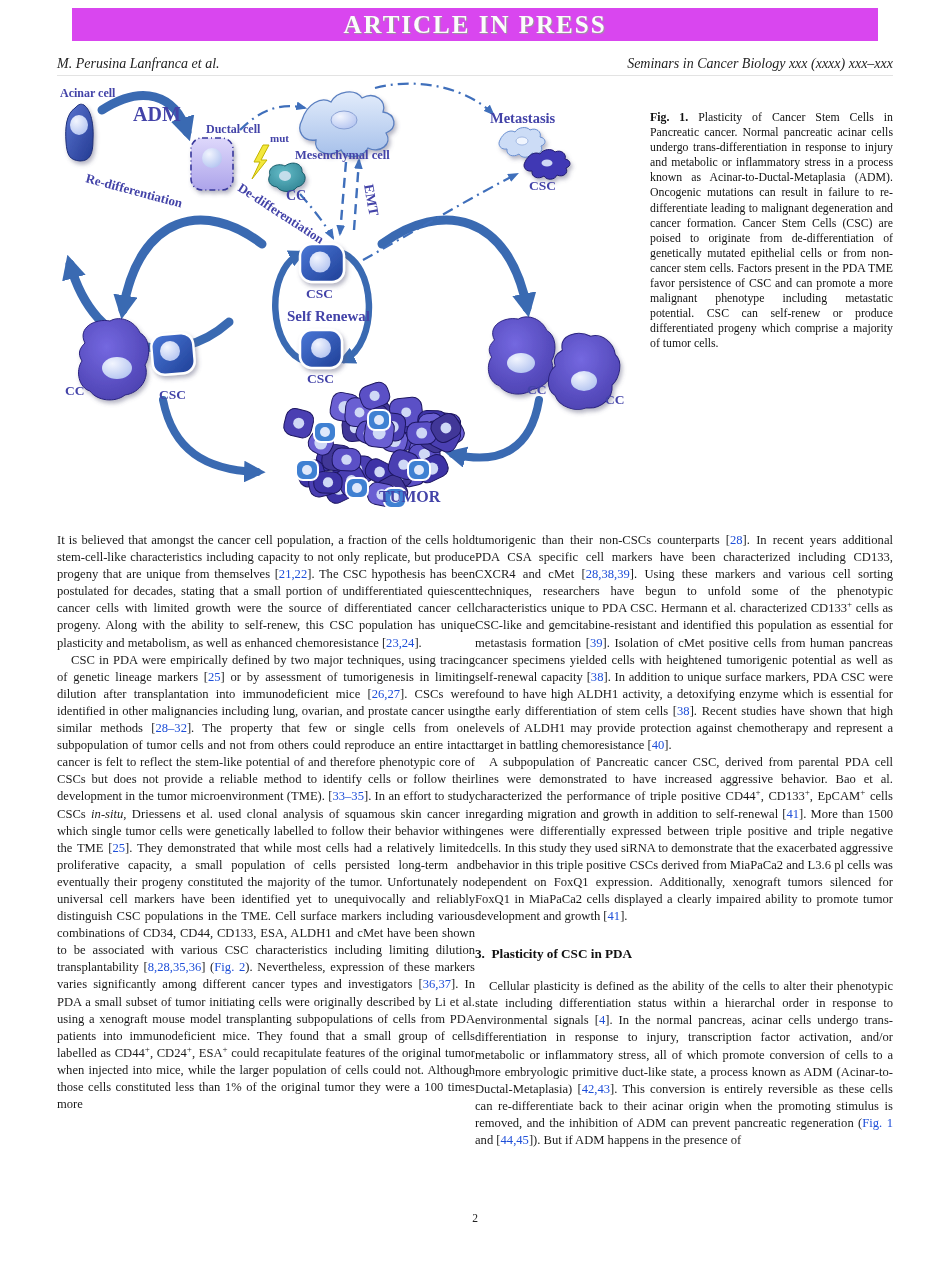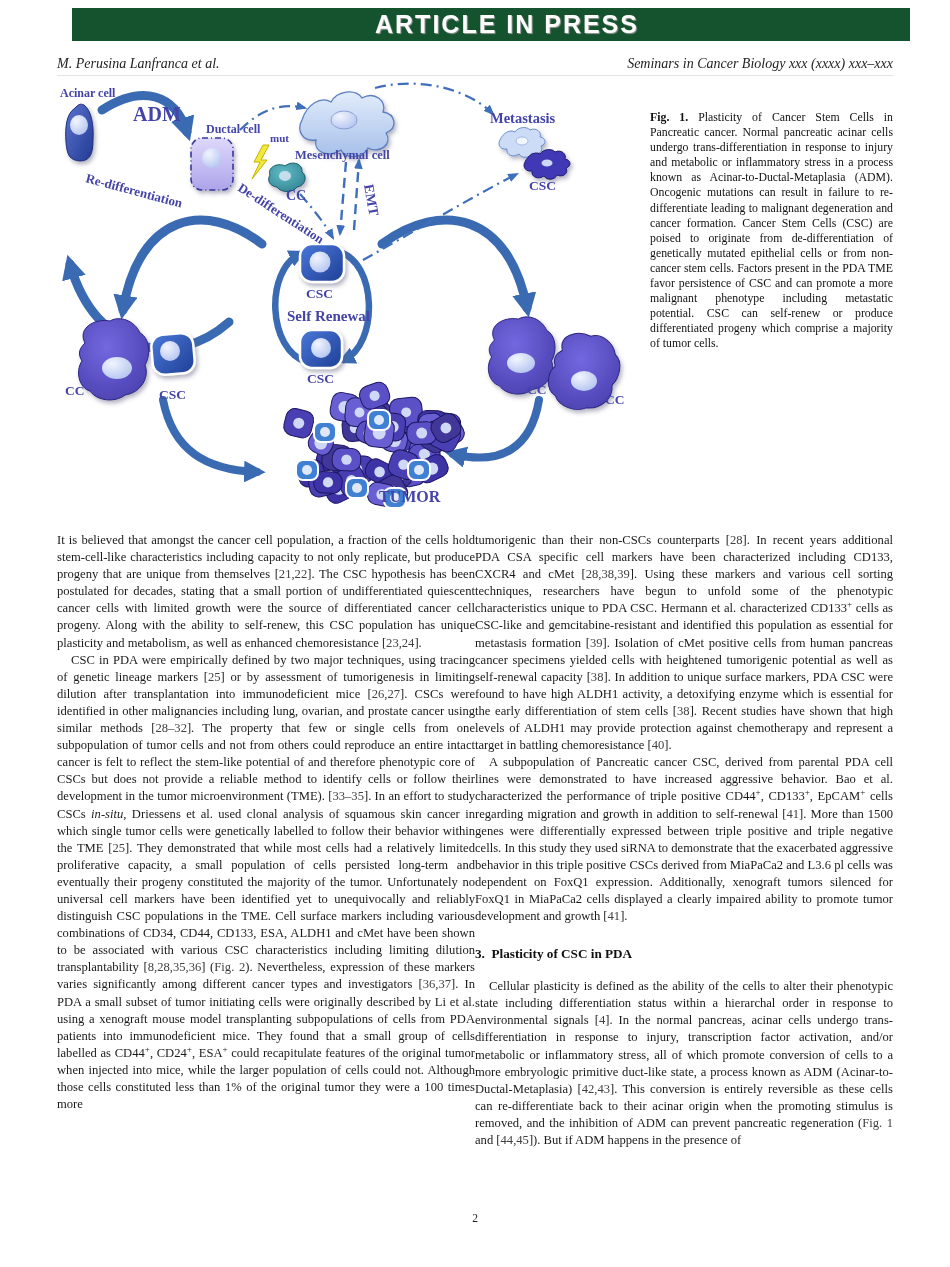--- a/index.html
+++ b/index.html
@@ -1,38 +1,38 @@
 <!DOCTYPE html>
 <html><head>
 <meta charset="utf-8">
 <style>
   html,body{margin:0;padding:0;background:#888;}
   .page{position:relative;width:950px;height:1267px;margin:0 auto;background:#ffffff;
         font-family:"Liberation Serif","DejaVu Serif",serif;color:#1a1a1a;overflow:hidden;}
-  .banner{position:absolute;left:72px;top:8px;width:806px;height:33px;background:#14532d;
+  .banner{position:absolute;left:72px;top:8px;width:806px;height:33px;background:#d946ef;
           display:flex;align-items:center;justify-content:center;
-          font-family:Liberation Sans, sans-serif;font-weight:bold;
-          font-size:25px;letter-spacing:2px;color:#fcfcfc;text-shadow:1px 1px 1px #9a9a9a;padding-left:32px;}
+          font-family:Liberation Serif, serif;font-weight:bold;
+          font-size:25px;letter-spacing:2px;color:#fcfcfc;text-shadow:1px 1px 1px #9a9a9a;}
   .runhead{position:absolute;left:57px;top:56px;width:836px;font-size:14px;font-style:italic;color:#222;}
   .runhead .rh-left{float:left;}
   .runhead .rh-right{float:right;}
   .headrule{position:absolute;left:57px;right:57px;top:75px;border-top:1px solid #e3e3e3;}
 
   .figsvg{position:absolute;left:57px;top:82px;width:585px;height:440px;overflow:visible;}
   .fig-label{font-family:"Liberation Serif","DejaVu Serif",serif;font-weight:bold;fill:#4343a8;}
   .caption{position:absolute;left:650px;top:88px;width:243px;font-size:11.8px;line-height:15.1px;
            text-align:justify;color:#111;margin-top:22px;}
   .caption b{font-weight:bold;}
 
   .columns{position:absolute;left:57px;top:532px;width:836px;display:grid;
            grid-template-columns:1fr 1fr;}
   .col p{margin:0;font-size:12.6px;line-height:17.1px;text-align:justify;}
   .col p.indent{text-indent:14px;}
   .col h3{margin:21px 0 16px 0;font-size:13.2px;font-weight:bold;color:#111;}
-  .cite{color:#404040;}
+  .cite{color:#1d4ed8;}
   sup{line-height:0;font-size:9px;}
   .pageno{position:absolute;left:0;top:1212px;width:100%;text-align:center;font-size:11.5px;color:#222;}
 </style>
 </head>
 <body>
 
 <div class="page">
 
   <div class="banner">ARTICLE IN PRESS</div>
 

